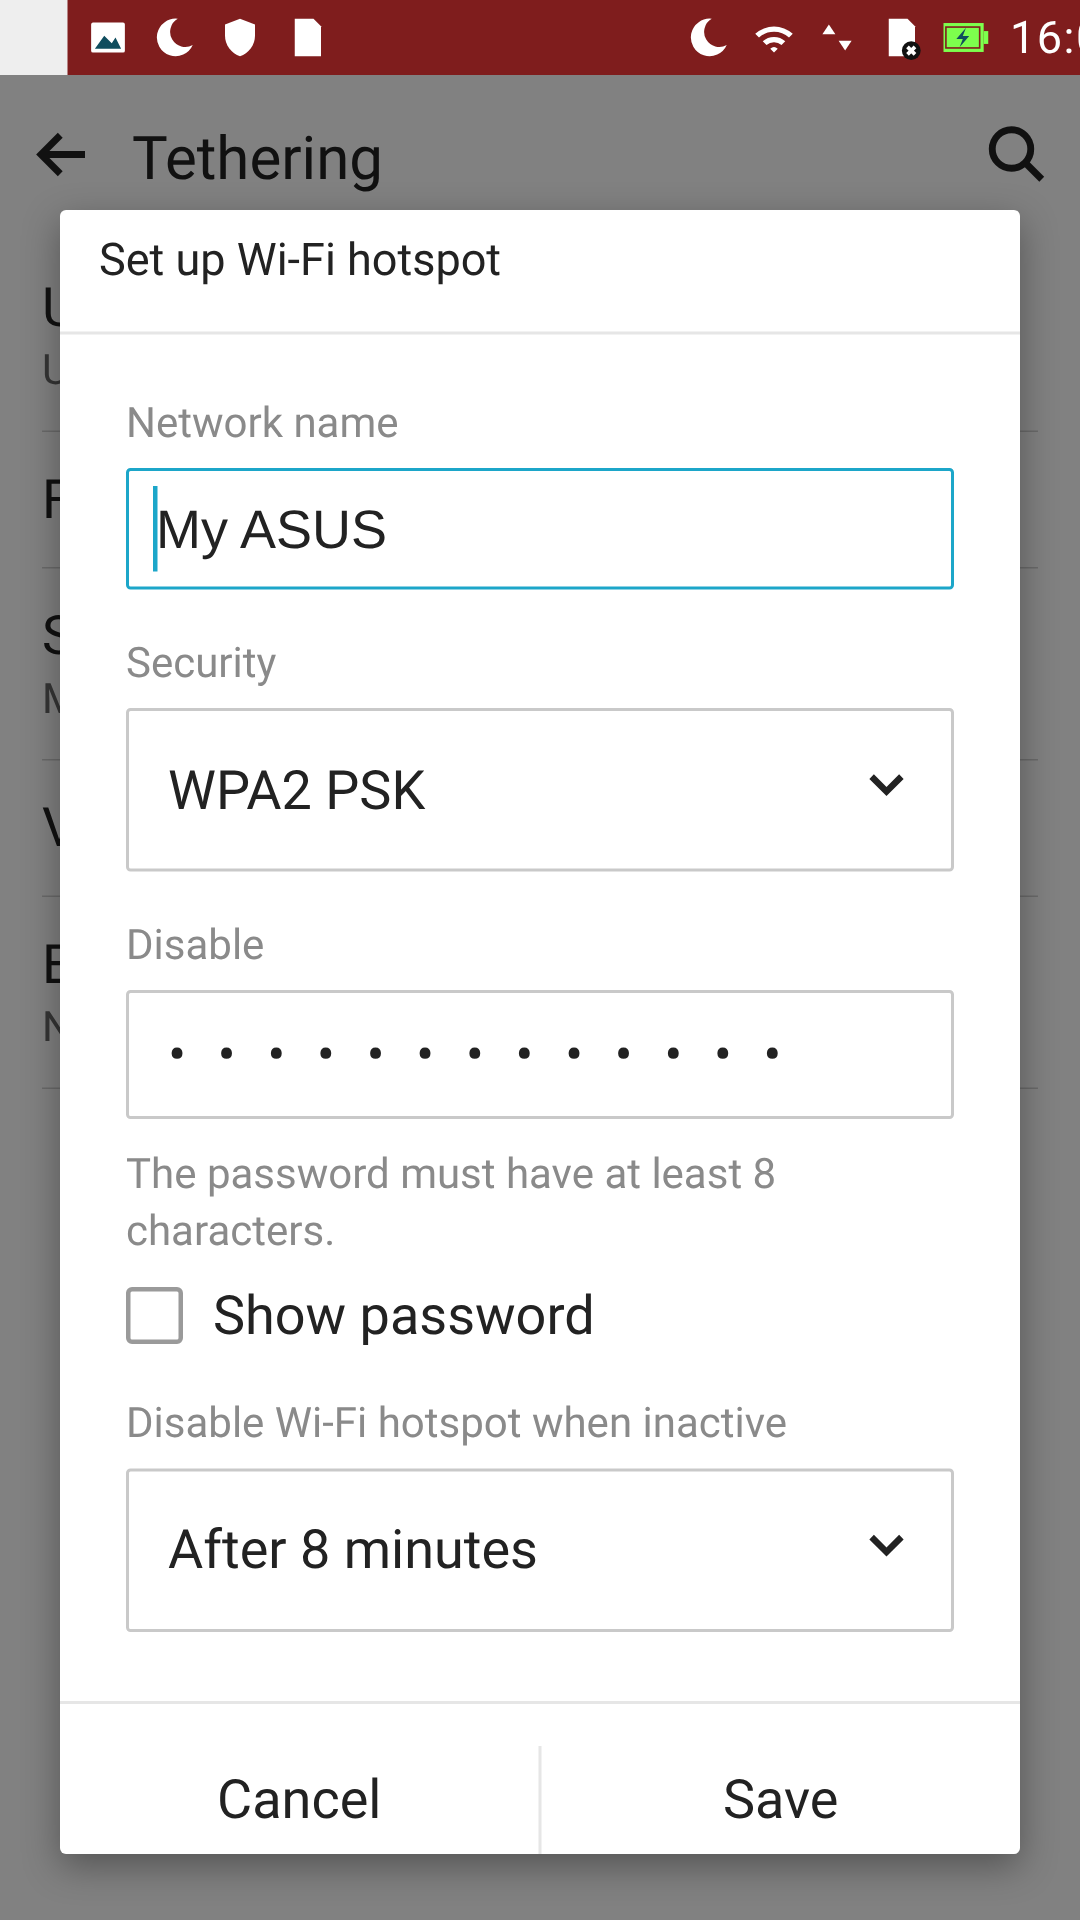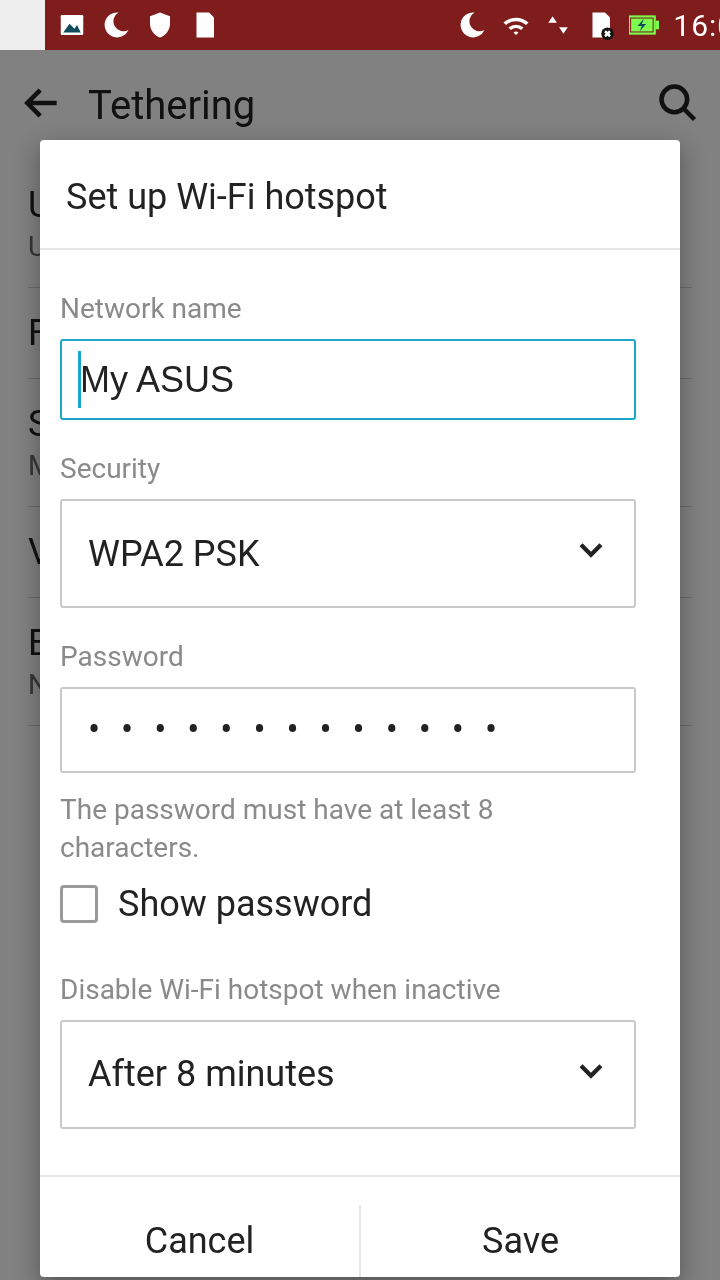--- a/index.html
+++ b/index.html
@@ -47,26 +47,26 @@
   
   .dialog {
     position: absolute;
     left: 40px; right: 40px; top: 140px;
     background: #ffffff;
     border-radius: 4px;
     box-shadow: 0 8px 24px rgba(0,0,0,0.35);
     display: flex; flex-direction: column;
   }
   .dialog-title {
-    font-size: 36px; font-weight: 400; color: #222;
-    padding: 36px 26px 30px 26px;
+    font-size: 30px; font-weight: 400; color: #222;
+    padding: 16px 26px 30px 26px;
     border-bottom: 2px solid #e6e6e6;
   }
   .dialog-body {
-    padding: 10px 44px 20px 20px;
+    padding: 10px 44px 20px 44px;
   }
   .field-label {
     font-size: 28px; color: #8a8a8a; margin-top: 32px; margin-bottom: 14px;
   }
   .helper {
     font-size: 28px; color: #8a8a8a; line-height: 1.35; margin-top: 18px;
   }
   .text-input {
     width: 100%;
     border: 2px solid #1ca6c9;
@@ -239,32 +239,32 @@
     <div class="field-label">Security</div>
     <div class="select-box">
       <span>WPA2 PSK</span>
       <span>
         <svg viewBox="0 0 24 24" fill="none" stroke="#222" stroke-width="3">
             <path d="M5 9l7 7 7-7"></path>
           </svg>
       </span>
     </div>
 
-    <div class="field-label">Password</div>
+    <div class="field-label">Disable</div>
     <div class="pwd-box">
       <span>•   •  •  •  •  •  •  •  •  •  •  •  •</span>
     </div>
     <div class="helper">The password must have at least 8 characters.</div>
 
     <div class="check-row">
       <div class="checkbox"></div>
       <div class="check-label">Show password</div>
     </div>
 
-    <div class="field-label" style="margin-top:48px">Disable Wi-Fi hotspot when inactive</div>
+    <div class="field-label" style="margin-top:34px">Disable Wi-Fi hotspot when inactive</div>
     <div class="select-box">
       <span>After 8 minutes</span>
       <span>
         <svg viewBox="0 0 24 24" fill="none" stroke="#222" stroke-width="3">
             <path d="M5 9l7 7 7-7"></path>
           </svg>
       </span>
     </div>
 
     <div style="height:26px"></div>

